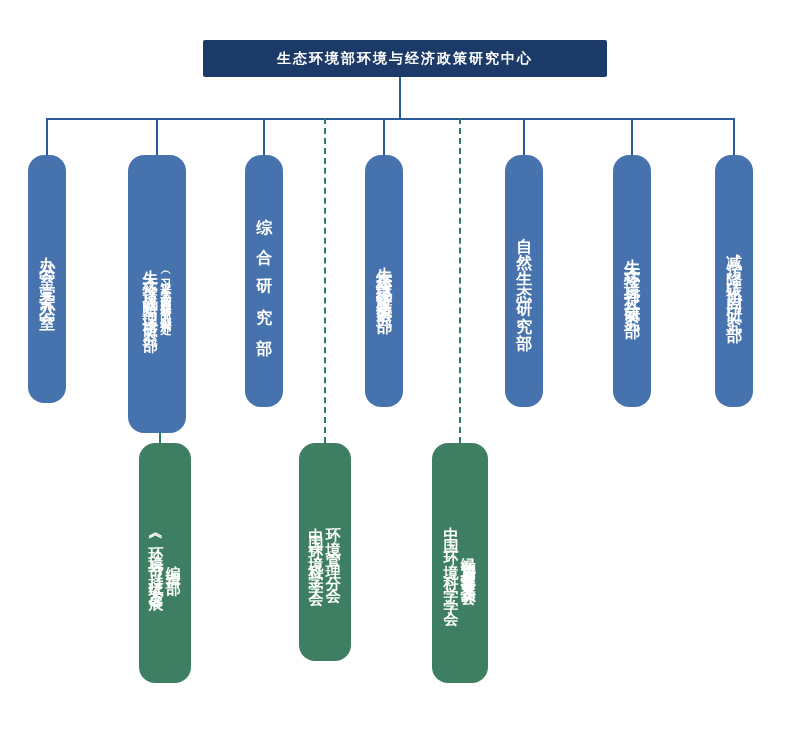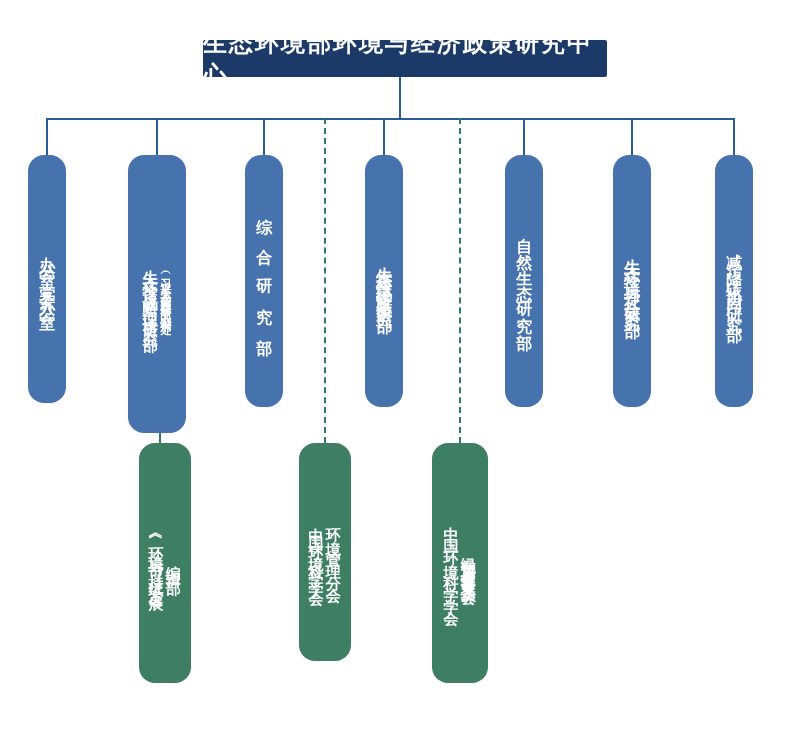--- a/index.html
+++ b/index.html
@@ -10,21 +10,21 @@
     --line_green:#2e7d5c;
   }
   html,body{margin:0;padding:0;background:#ffffff;}
   body{font-family:"Liberation Sans","DejaVu Sans",sans-serif;}
   .canvas{position:relative;width:800px;height:749px;background:#ffffff;overflow:hidden;}
 
   .org-header{
     position:absolute;left:203px;top:40px;width:404px;height:37px;
     background:var(--header_bg);color:#ffffff;
     display:flex;align-items:center;justify-content:center;
-    font-size:24px;font-weight:bold;letter-spacing:2px;border-radius:2px;
+    font-size:14px;font-weight:bold;letter-spacing:2px;border-radius:2px;
   }
 
   .vline{position:absolute;width:2px;background:var(--line_blue);}
   .hline{position:absolute;height:2px;background:var(--line_blue);}
   .vdash{position:absolute;width:0;border-left:2px dashed var(--line_green);}
   .vgreen{position:absolute;width:2px;background:var(--line_green);}
 
   .vbox{
     position:absolute;color:#ffffff;border-radius:16px;
     display:flex;flex-direction:row;align-items:center;justify-content:center;

